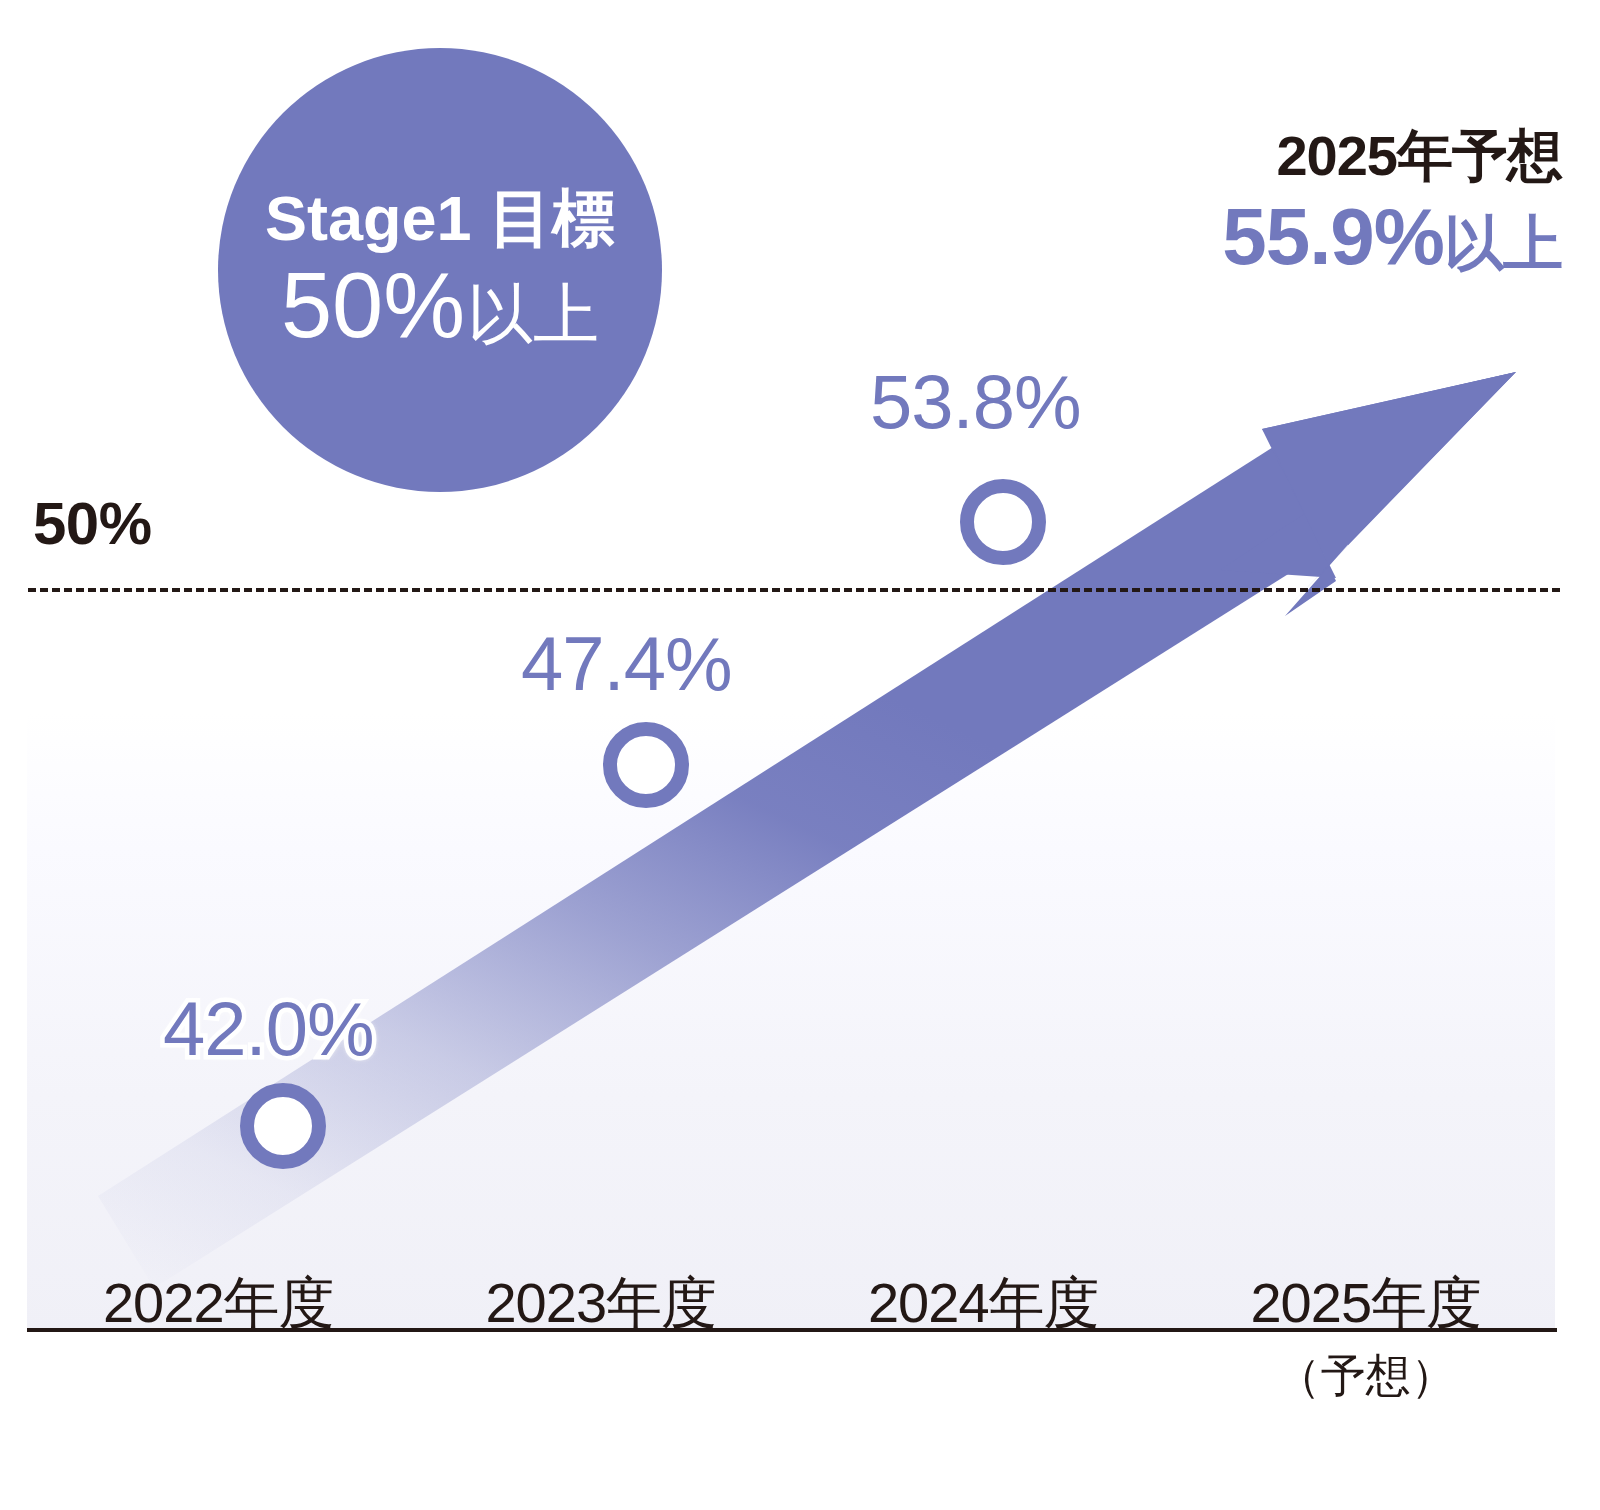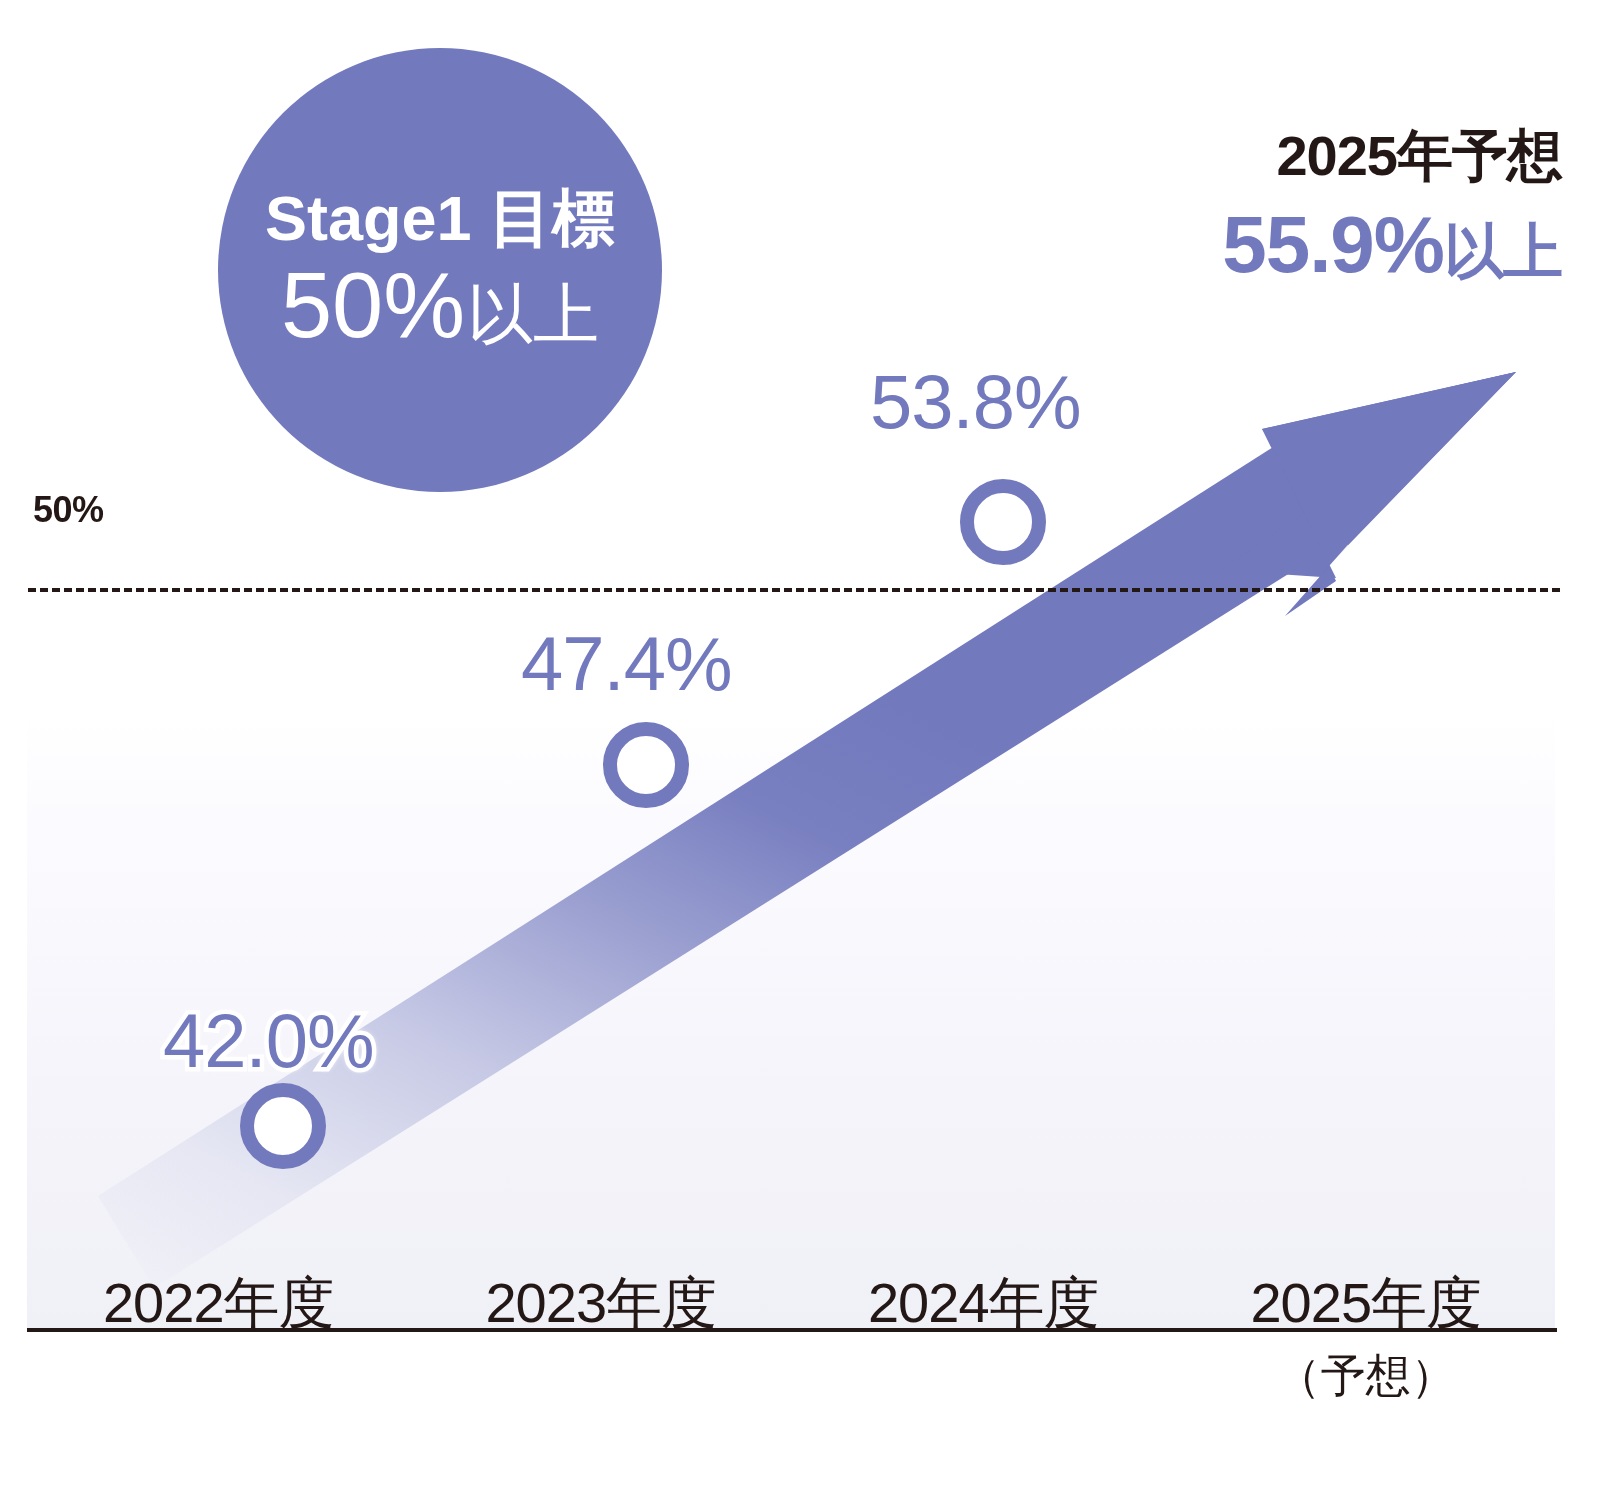--- a/index.html
+++ b/index.html
@@ -41,21 +41,21 @@
     left:28px;
     top:588px;
     width:1532px;
     height:0;
     border-top:4px dashed #231815;
   }
   .target-label{
     position:absolute;
     left:33px;
     top:489px;
-    font-size:36px;
+    font-size:60px;
     font-weight:bold;
     color:#231815;
     letter-spacing:-0.5px;
     white-space:nowrap;
   }
 
   
   .arrow-layer{
     position:absolute;
     left:0; top:0;
@@ -108,21 +108,21 @@
   .forecast-title{
     font-size:56px;
     font-weight:bold;
     color:#231815;
     letter-spacing:-1px;
   }
   .forecast-value{
     font-size:80px;
     font-weight:bold;
     color:#7279bd;
-    margin-top:18px;
+    margin-top:10px;
     letter-spacing:-1px;
   }
   .forecast-value .suf{font-size:60px;}
 
   
   .dp-label{
     position:absolute;
     font-size:76px;
     font-weight:normal;
     color:#7279bd;
@@ -200,21 +200,21 @@
     <polygon points="1516,372 1265,430 1336,581 1285,616 1352,540" fill="#7279bd"></polygon>
   </svg>
 
   <div class="target-label">50%</div>
   <div class="target-line"></div>
 
   <div class="marker" style="left:240px;top:1083px;width:86px;height:86px;"></div>
   <div class="marker" style="left:603px;top:722px;width:86px;height:86px;"></div>
   <div class="marker" style="left:960px;top:479px;width:86px;height:86px;"></div>
 
-  <div class="dp-label outlined" style="left:163px;top:985px;margin-top:12px;">
+  <div class="dp-label outlined" style="left:163px;top:985px;">
     <span>42.0%</span>
   </div>
   <div class="dp-label" style="left:521px;top:620px;">
     <span>47.4%</span>
   </div>
   <div class="dp-label" style="left:870px;top:358px;">
     <span>53.8%</span>
   </div>
 
   <div class="badge">

